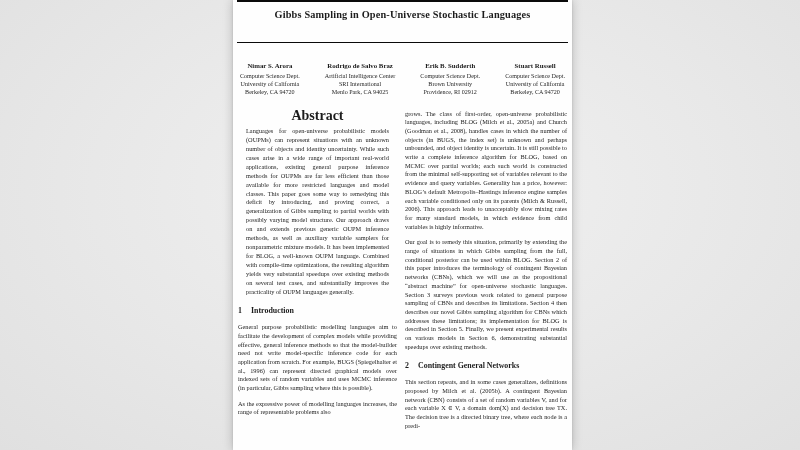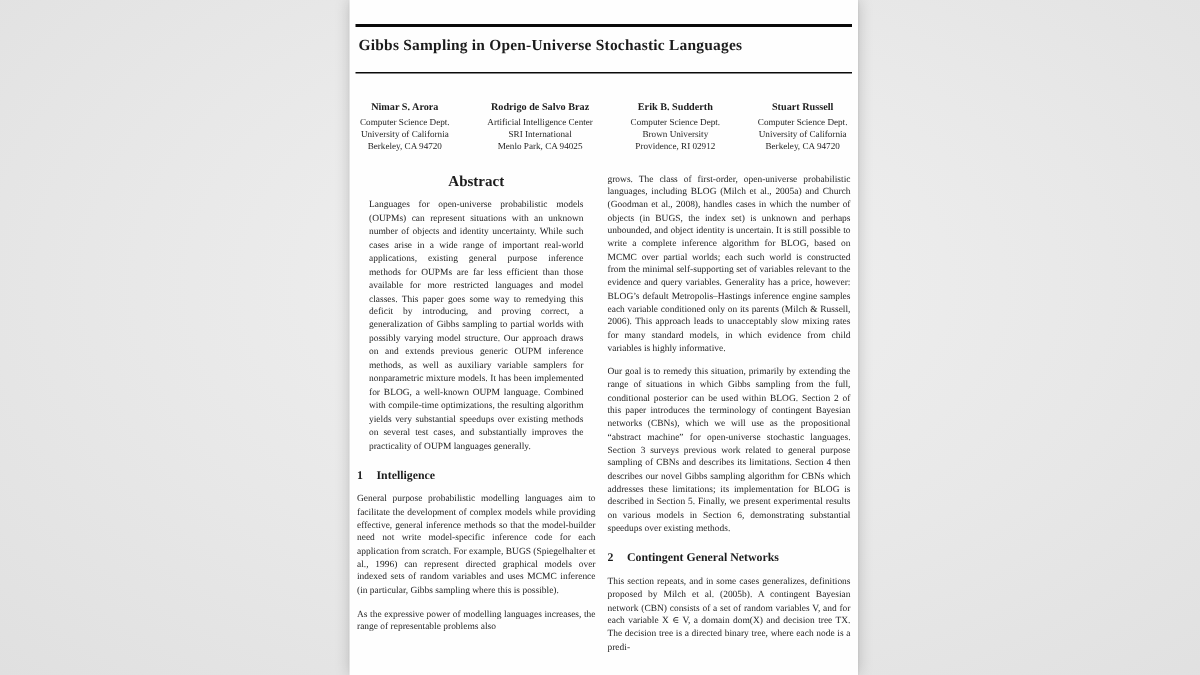--- a/index.html
+++ b/index.html
@@ -1,32 +1,32 @@
 <!DOCTYPE html>
 <html lang="en"><head>
 <meta charset="utf-8">
 <style>
   html,body{margin:0;padding:0;width:800px;height:450px;overflow:hidden;}
   .stage{position:relative;width:800px;height:450px;
          background:radial-gradient(ellipse at 52% 42%, #f1f1f1 0%, #e8e8e8 55%, #e0e0e0 100%);}
   .page{position:absolute;left:233px;top:0;width:339px;height:450px;background:#fefefe;
         box-shadow:0 0 10px rgba(0,0,0,.22), 0 0 2px rgba(0,0,0,.12);overflow:hidden;
         font-family:"Liberation Serif","DejaVu Serif",serif;color:#1c1c1c;}
-  .titlebox{margin:16px 4px 0;border-top:2px solid #0a0a0a;border-bottom:1.5px solid #0a0a0a;
-            padding:7px 2px 12px;text-align:left;}
+  .titlebox{margin:0 4px 0;border-top:2px solid #0a0a0a;border-bottom:1.5px solid #0a0a0a;
+            padding:7px 2px 22px;text-align:center;}
   .title{font-size:10.3px;font-weight:bold;letter-spacing:.15px;}
   .authors{display:flex;justify-content:space-between;margin:19px 7px 0;}
   .author{text-align:center;}
   .aname{font-size:6.8px;font-weight:bold;margin-bottom:2.5px;}
   .aline{font-size:6.1px;line-height:8px;color:#262626;}
   .body{display:flex;gap:8px;margin:14px 5px 0;}
   .col{text-align:justify;font-size:6.3px;line-height:8.7px;hyphens:auto;}
   .col-left{width:159px;}
   .col-right{width:162px;}
-  .abs-head{text-align:center;font-weight:bold;font-size:10px;margin:2px 0 7px;}
+  .abs-head{text-align:center;font-weight:bold;font-size:14px;margin:2px 0 7px;}
   .abs-text{margin:0 8px;line-height:8.9px;}
   .sec-head{font-weight:bold;font-size:7.9px;margin:11px 0 7px;text-align:left;}
   .sec-num{display:inline-block;min-width:13px;}
   .col p{margin:0 0 7px;}
 </style>
 </head>
 <body>
 
 <div class="stage">
   <div class="page">
@@ -61,21 +61,21 @@
         <div class="aline">Berkeley, CA 94720</div>
       </div>
     </div>
 
     <div class="body">
 
       <div class="col col-left">
         <div class="abs-head">Abstract</div>
         <div class="abs-text">Languages for open-universe probabilistic models (OUPMs) can represent situations with an unknown number of objects and identity uncertainty. While such cases arise in a wide range of important real-world applications, existing general purpose inference methods for OUPMs are far less efficient than those available for more restricted languages and model classes. This paper goes some way to remedying this deficit by introducing, and proving correct, a generalization of Gibbs sampling to partial worlds with possibly varying model structure. Our approach draws on and extends previous generic OUPM inference methods, as well as auxiliary variable samplers for nonparametric mixture models. It has been implemented for BLOG, a well-known OUPM language. Combined with compile-time optimizations, the resulting algorithm yields very substantial speedups over existing methods on several test cases, and substantially improves the practicality of OUPM languages generally.</div>
         <div class="sec-head">
-          <span class="sec-num">1</span><span>Intelligence</span>
+          <span class="sec-num">1</span><span>Introduction</span>
         </div>
         <p>General purpose probabilistic modelling languages aim to facilitate the development of complex models while providing effective, general inference methods so that the model-builder need not write model-specific inference code for each application from scratch. For example, BUGS (Spiegelhalter et al., 1996) can represent directed graphical models over indexed sets of random variables and uses MCMC inference (in particular, Gibbs sampling where this is possible).</p>
         <p>As the expressive power of modelling languages increases, the range of representable problems also</p>
       </div>
 
       <div class="col col-right">
         <p>grows. The class of first-order, open-universe probabilistic languages, including BLOG (Milch et al., 2005a) and Church (Goodman et al., 2008), handles cases in which the number of objects (in BUGS, the index set) is unknown and perhaps unbounded, and object identity is uncertain. It is still possible to write a complete inference algorithm for BLOG, based on MCMC over partial worlds; each such world is constructed from the minimal self-supporting set of variables relevant to the evidence and query variables. Generality has a price, however: BLOG’s default Metropolis–Hastings inference engine samples each variable conditioned only on its parents (Milch &amp; Russell, 2006). This approach leads to unacceptably slow mixing rates for many standard models, in which evidence from child variables is highly informative.</p>
         <p>Our goal is to remedy this situation, primarily by extending the range of situations in which Gibbs sampling from the full, conditional posterior can be used within BLOG. Section 2 of this paper introduces the terminology of contingent Bayesian networks (CBNs), which we will use as the propositional “abstract machine” for open-universe stochastic languages. Section 3 surveys previous work related to general purpose sampling of CBNs and describes its limitations. Section 4 then describes our novel Gibbs sampling algorithm for CBNs which addresses these limitations; its implementation for BLOG is described in Section 5. Finally, we present experimental results on various models in Section 6, demonstrating substantial speedups over existing methods.</p>
         <div class="sec-head">
           <span class="sec-num">2</span><span>Contingent General Networks</span>

